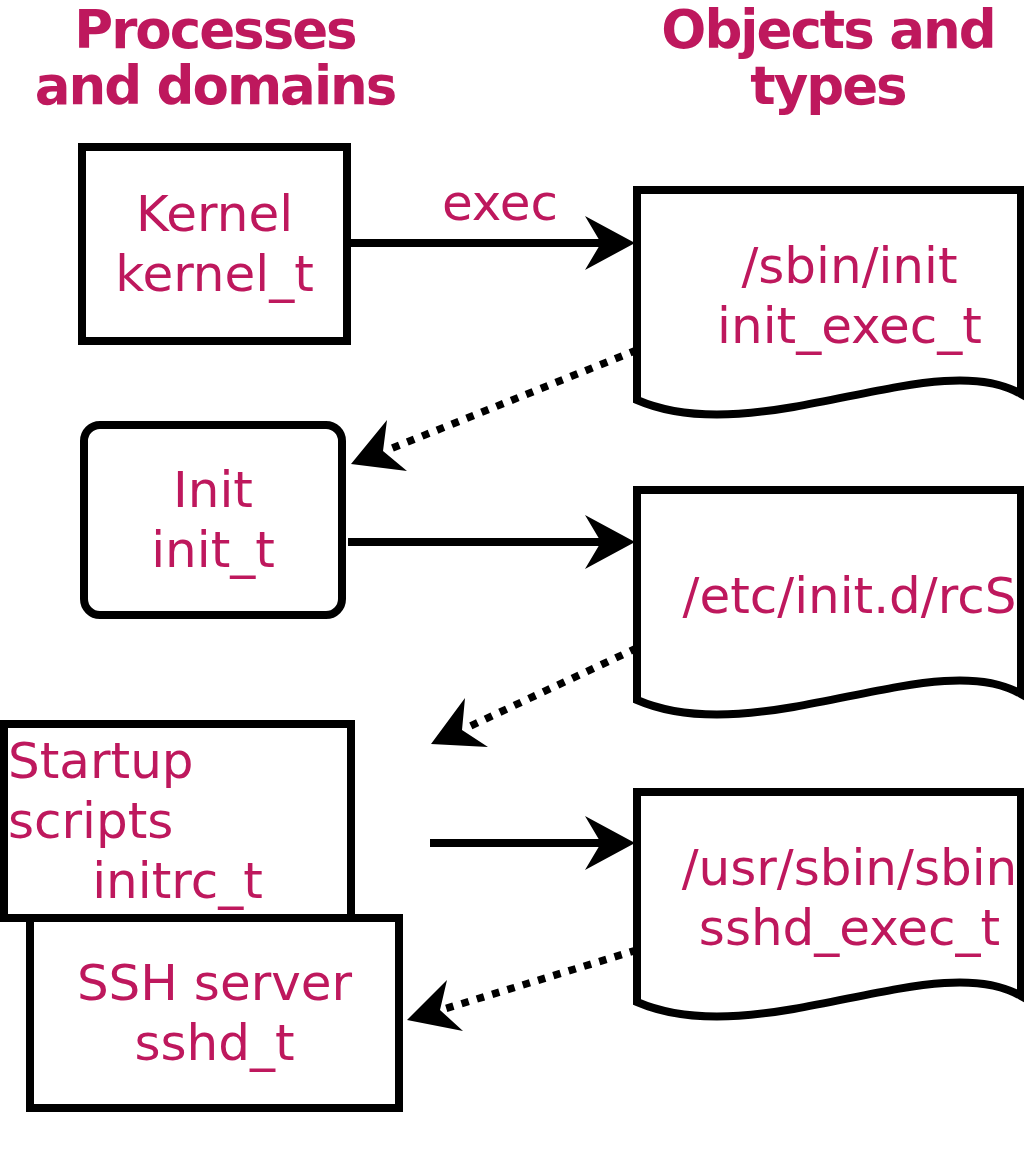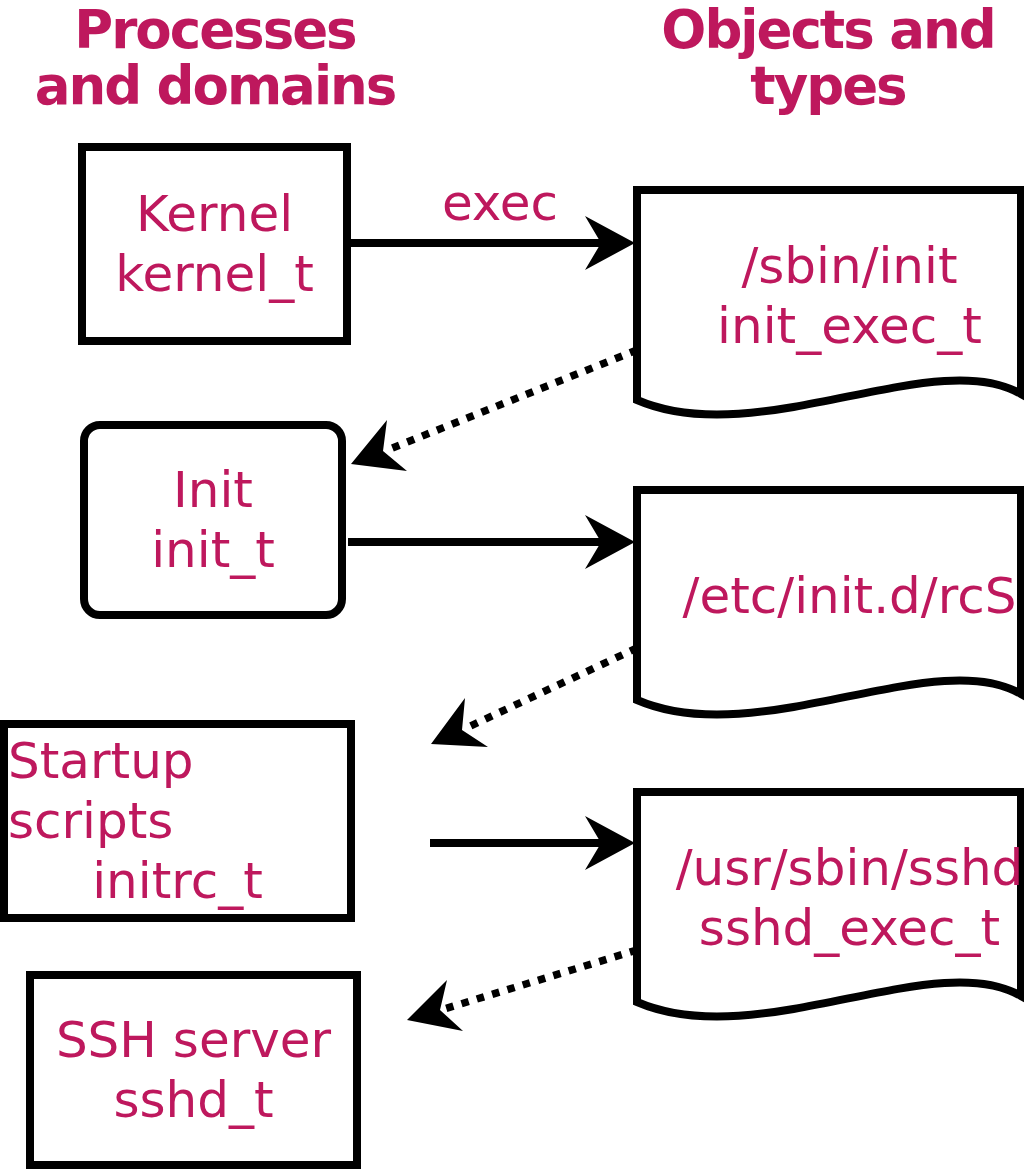--- a/index.html
+++ b/index.html
@@ -42,21 +42,21 @@
     flex-direction: column;
     align-items: center;
     justify-content: center;
     text-align: left;
     font-size: 50px;
     line-height: 60px;
   }
   .pbox-kernel  { left: 78px;  top: 143px;  width: 273px; height: 202px; }
   .pbox-init    { left: 80px;  top: 421px;  width: 266px; height: 198px; border-radius: 20px; }
   .pbox-startup { left: 0px;   top: 695px;  width: 355px; height: 202px; margin-top: 25px; }
-  .pbox-ssh     { left: 26px;  top: 971px;  width: 335px; height: 198px; }
+  .pbox-ssh     { left: 26px;  top: 914px;  width: 377px; height: 198px; }
   .doc {
     position: absolute;
     width: 392px;
     height: 250px;
   }
   .doc-1 { left: 633px; top: 186px; }
   .doc-2 { left: 633px; top: 486px; padding-left: 38px; }
   .doc-3 { left: 633px; top: 788px; }
   .doc svg {
     position: absolute;
@@ -178,18 +178,18 @@
     <div class="doctext">
       <div>/etc/init.d/rcS</div>
     </div>
   </div>
 
   <div class="doc doc-3">
     <svg viewBox="0 0 392 250">
       <path class="docshape-path" d="M4,4 H388 V208 C302,158 124,266 4,214 Z"></path>
     </svg>
     <div class="doctext">
-      <div>/usr/sbin/sshd</div>
+      <div>/usr/sbin/sbin</div>
       <div>sshd_exec_t</div>
     </div>
   </div>
 
 </div>
 
 </body></html>

